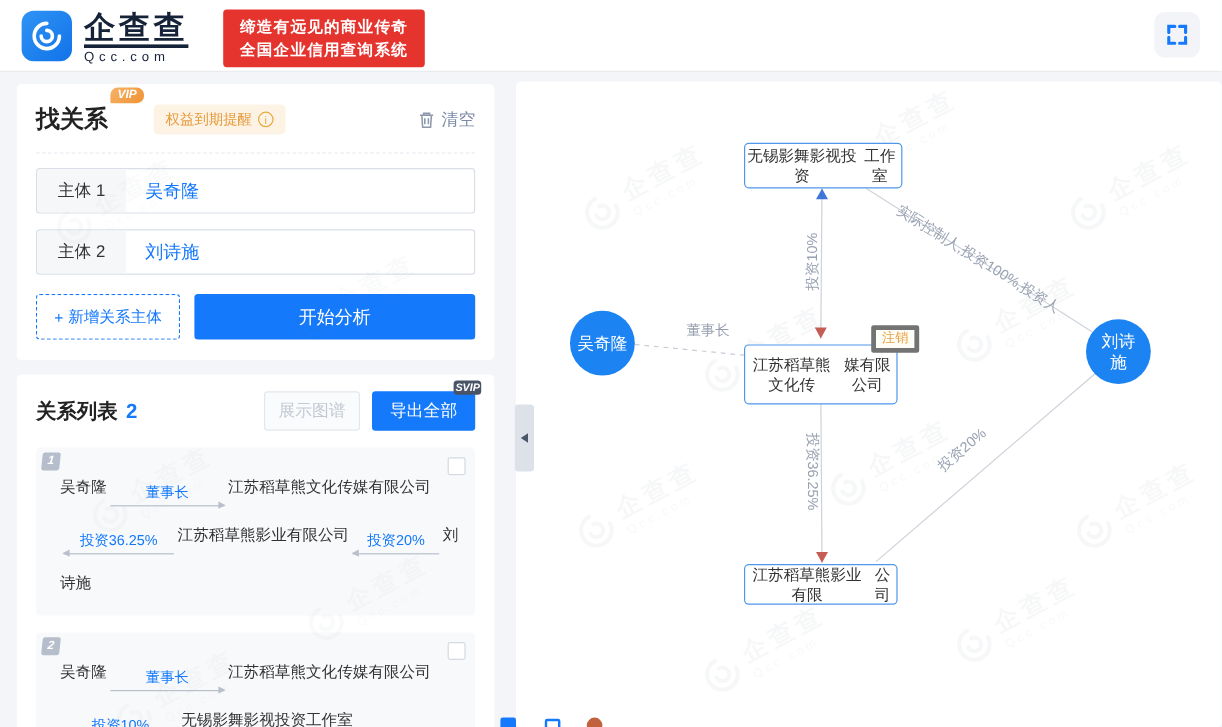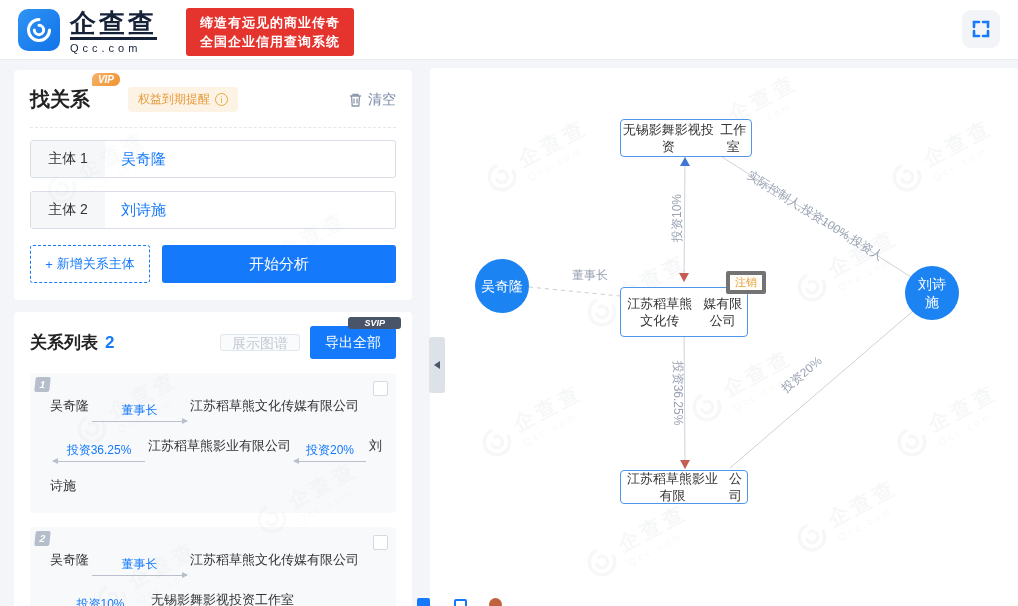--- a/index.html
+++ b/index.html
@@ -50,26 +50,26 @@
   .btn-row { display:flex; gap:12px; margin-top:16px; }
   .add-btn { width:120px; height:38px; border:1px dashed #1479fb; border-radius:3px;
     color:#1479fb; background:#fff; font-size:13px; display:flex; align-items:center;
     justify-content:center; gap:4px; cursor:pointer; }
   .analyze-btn { flex:1; height:38px; background:#1479fb; border:none; border-radius:3px;
     color:#fff; font-size:15px; cursor:pointer; }
 
   .list-head { display:flex; align-items:center; }
   .list-title { font-size:17px; font-weight:bold; color:#222; }
   .list-count { color:#1479fb; font-size:17px; font-weight:bold; margin-left:7px; }
-  .ghost-btn { margin-left:auto; width:80px; height:17px; background:#fafbfc;
+  .ghost-btn { margin-left:auto; width:80px; height:33px; background:#fafbfc;
     border:1px solid #e3e7ee; color:#c3c9d4; font-size:14px; border-radius:3px; }
   .export-btn { position:relative; margin-left:10px; width:86px; height:33px;
     background:#1479fb; border:none; color:#fff; font-size:14px; border-radius:3px; cursor:pointer; }
   .svip-tag { position:absolute; top:-9px; right:-5px; background:#4a5468; color:#fff;
-    font-size:9px; font-style:italic; font-weight:bold; padding:1px 16px; border-radius:3px; }
+    font-size:9px; font-style:italic; font-weight:bold; padding:1px 1px; border-radius:3px; }
 
   .rel-item { position:relative; background:#f7f9fb; border-radius:4px;
     margin-top:14px; padding:16px 14px 10px 20px; line-height:34px; font-size:13px; color:#333; }
   .idx-badge { position:absolute; top:4px; left:5px; width:15px; height:15px;
     background:#b6becb; color:#fff; font-size:10px; font-style:italic; font-weight:bold;
     display:flex; align-items:center; justify-content:center; border-radius:2px;
     transform:skewX(-6deg); }
   .chk { position:absolute; top:8px; right:8px; width:15px; height:15px;
     border:1px solid #d4d9e2; background:#fff; border-radius:2px; cursor:pointer; }
 

